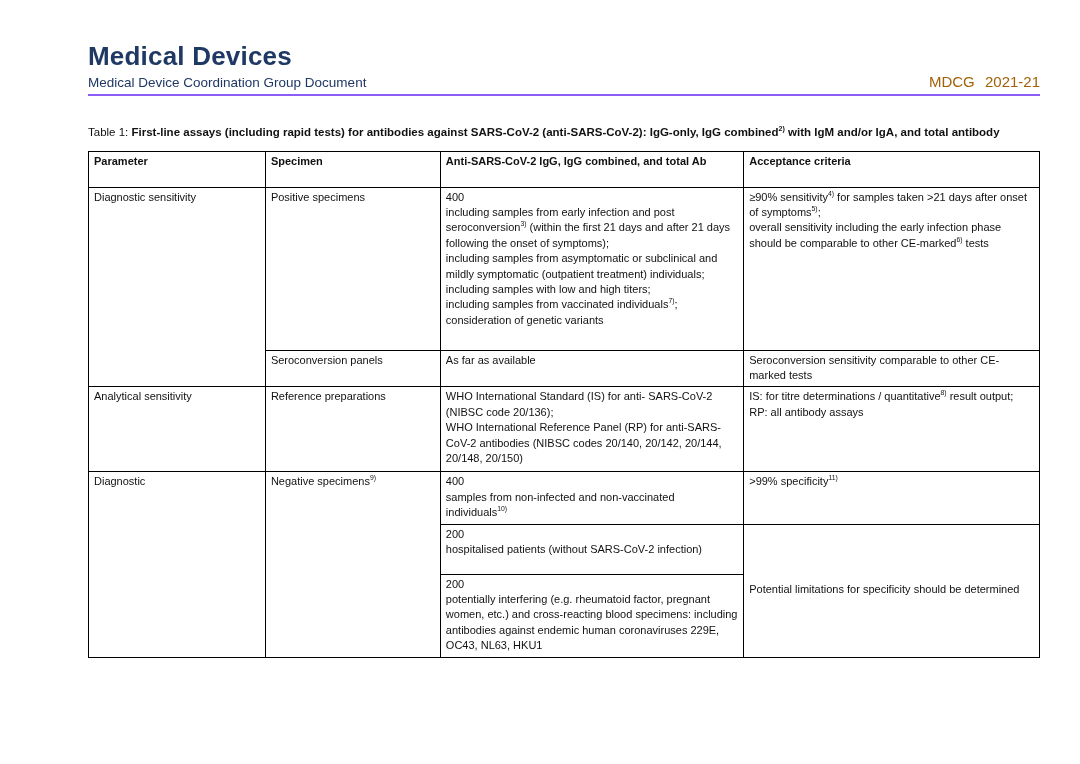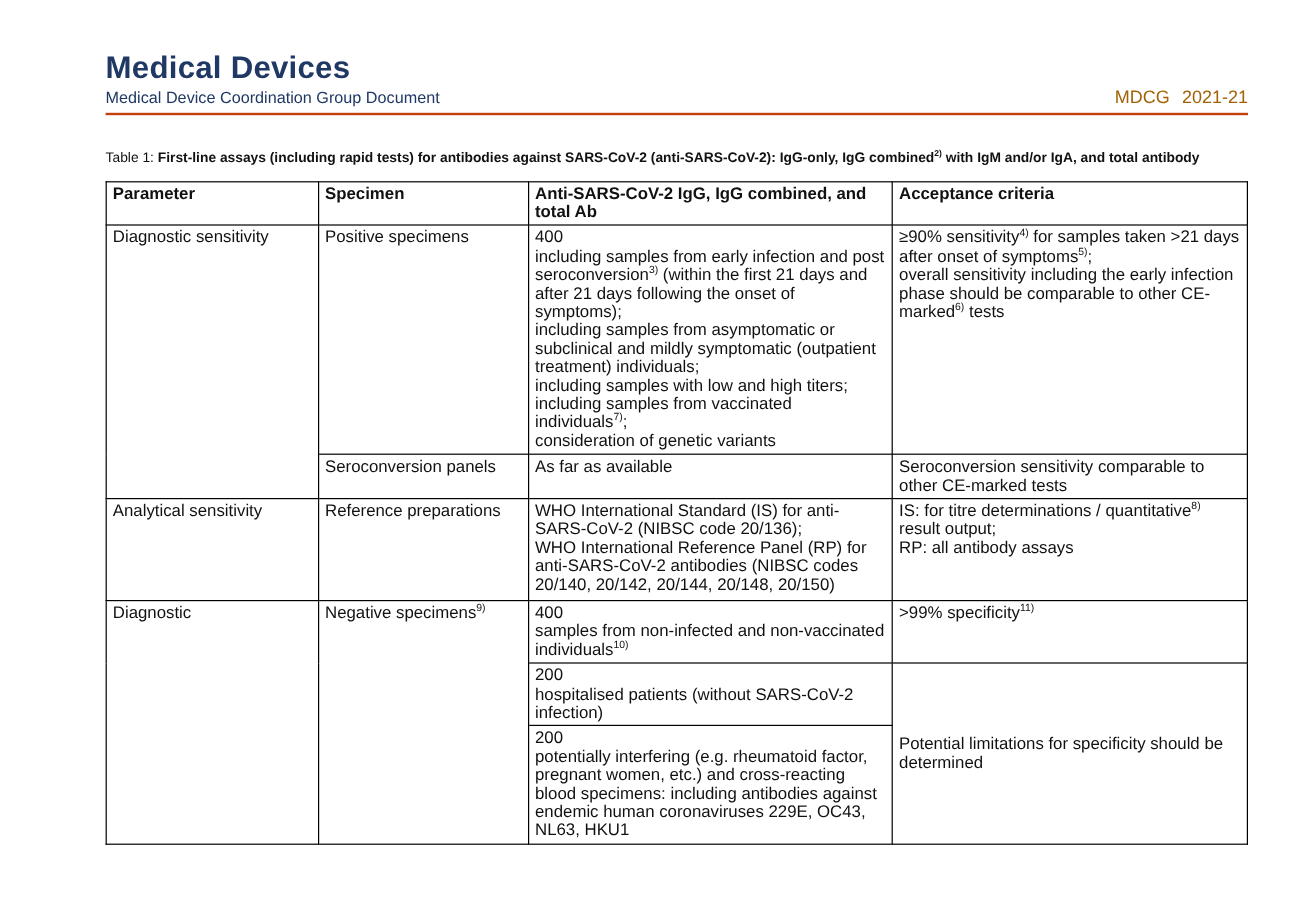--- a/index.html
+++ b/index.html
@@ -25,22 +25,22 @@
     margin: 0 0 2px 0;
     font-size: 26px;
     line-height: 29px;
     font-weight: bold;
     color: #1f3864;
     letter-spacing: 0.2px;
   }
   .doc-subrow {
     display: flex;
     justify-content: space-between;
-    align-items: center;
-    border-bottom: 2px solid #c2410c;
+    align-items: flex-end;
+    border-bottom: 2px solid #8b5cf6;
     padding-bottom: 4px;
     gap: 46px;
   }
   .doc-subtitle {
     font-size: 13.5px;
     color: #1f3864;
   }
   .doc-ref {
     font-size: 15px;
     color: #a16207;
@@ -51,21 +51,21 @@
     font-size: 11.5px;
     line-height: 16.5px;
     margin: 28px 0 10px 0;
     color: #111111;
   }
   
   table.req-table {
     border-collapse: collapse;
     width: 100%;
     table-layout: fixed;
-    font-size: 14px;
+    font-size: 11px;
     line-height: 15.4px;
     color: #111111;
   }
   .req-table th, .req-table td {
     border: 1px solid #000000;
     padding: 2px 5px 3px 5px;
     vertical-align: top;
     text-align: left;
     white-space: pre-wrap;
     font-weight: normal;

